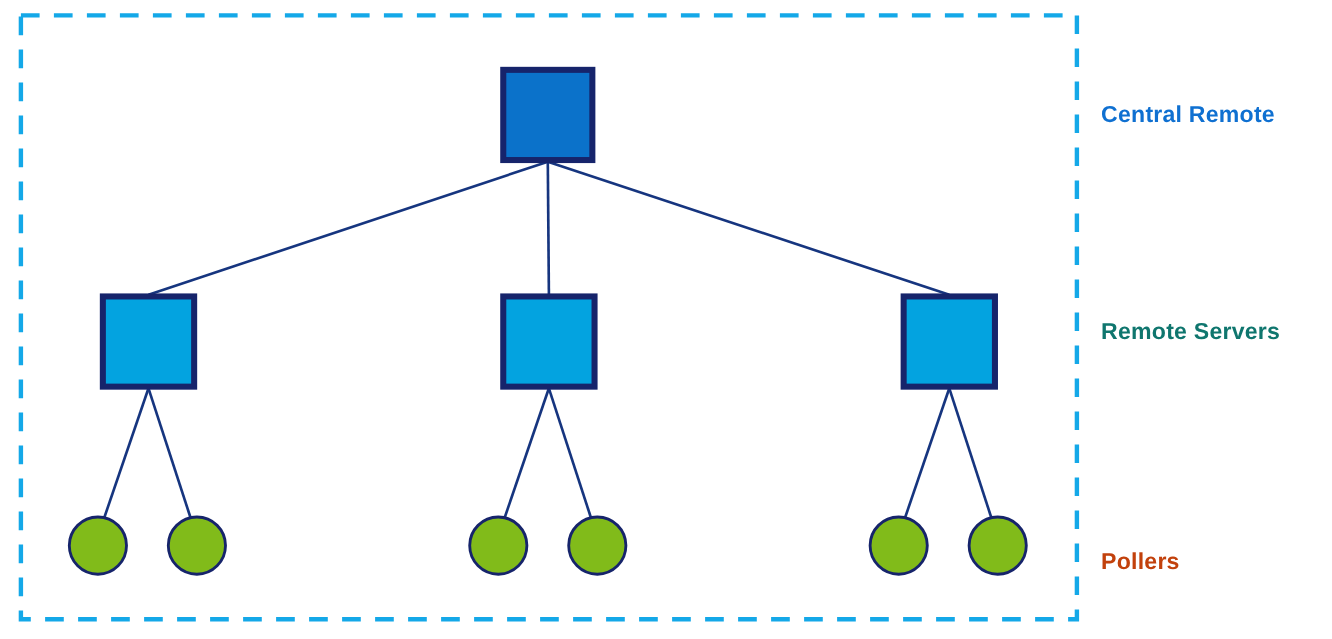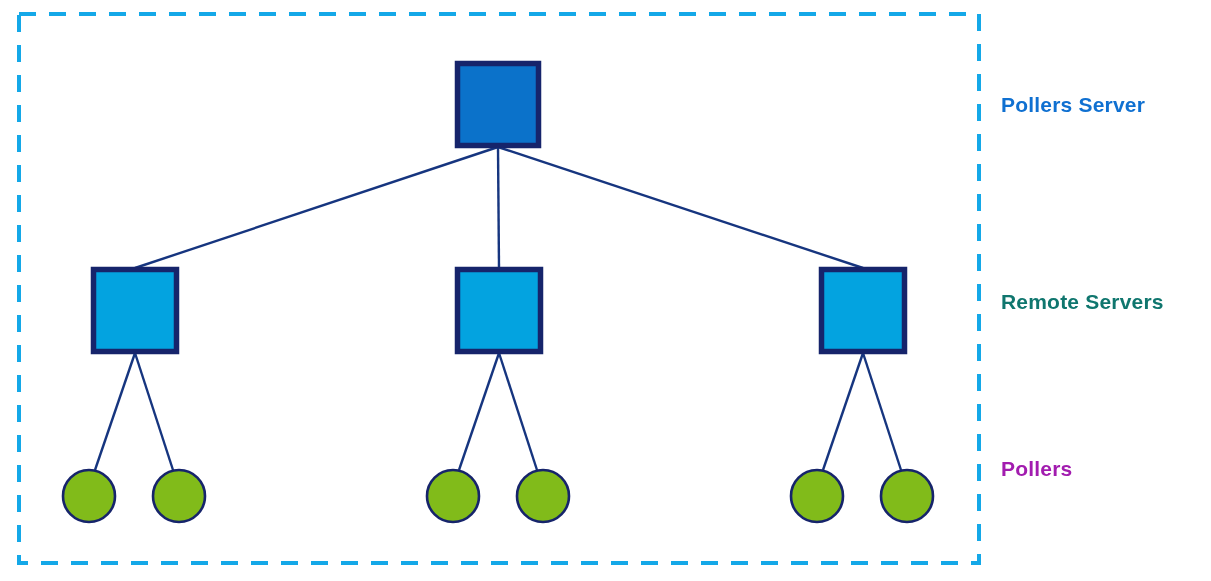--- a/index.html
+++ b/index.html
@@ -38,22 +38,22 @@
     top: 94px;
     color: #0f70d1;
   }
   #legend-remote-servers {
     left: 1001px;
     top: 291px;
     color: #0f766e;
   }
   #legend-pollers {
     left: 1001px;
-    top: 458px;
-    color: #a21caf;
+    top: 500px;
+    color: #c2410c;
   }
 </style>
 </head>
 <body>
 
 <div id="canvas">
 
   <svg id="diagram-svg" viewBox="0 0 1211 581">
 
     <rect x="19" y="14" width="960" height="549" fill="none" stroke="#14A8E8" stroke-width="4" stroke-dasharray="17 13" stroke-linecap="butt"></rect>
@@ -81,19 +81,19 @@
 
     <circle cx="89" cy="496" r="26" fill="#81BB1A" stroke="#16246B" stroke-width="2.6"></circle>
     <circle cx="179" cy="496" r="26" fill="#81BB1A" stroke="#16246B" stroke-width="2.6"></circle>
     <circle cx="453" cy="496" r="26" fill="#81BB1A" stroke="#16246B" stroke-width="2.6"></circle>
     <circle cx="543" cy="496" r="26" fill="#81BB1A" stroke="#16246B" stroke-width="2.6"></circle>
     <circle cx="817" cy="496" r="26" fill="#81BB1A" stroke="#16246B" stroke-width="2.6"></circle>
     <circle cx="907" cy="496" r="26" fill="#81BB1A" stroke="#16246B" stroke-width="2.6"></circle>
 
   </svg>
 
-  <div class="legend-label" id="legend-central-server">Pollers Server</div>
+  <div class="legend-label" id="legend-central-server">Central Remote</div>
 
   <div class="legend-label" id="legend-remote-servers">Remote Servers</div>
 
   <div class="legend-label" id="legend-pollers">Pollers</div>
 
 </div>
 
 </body></html>

